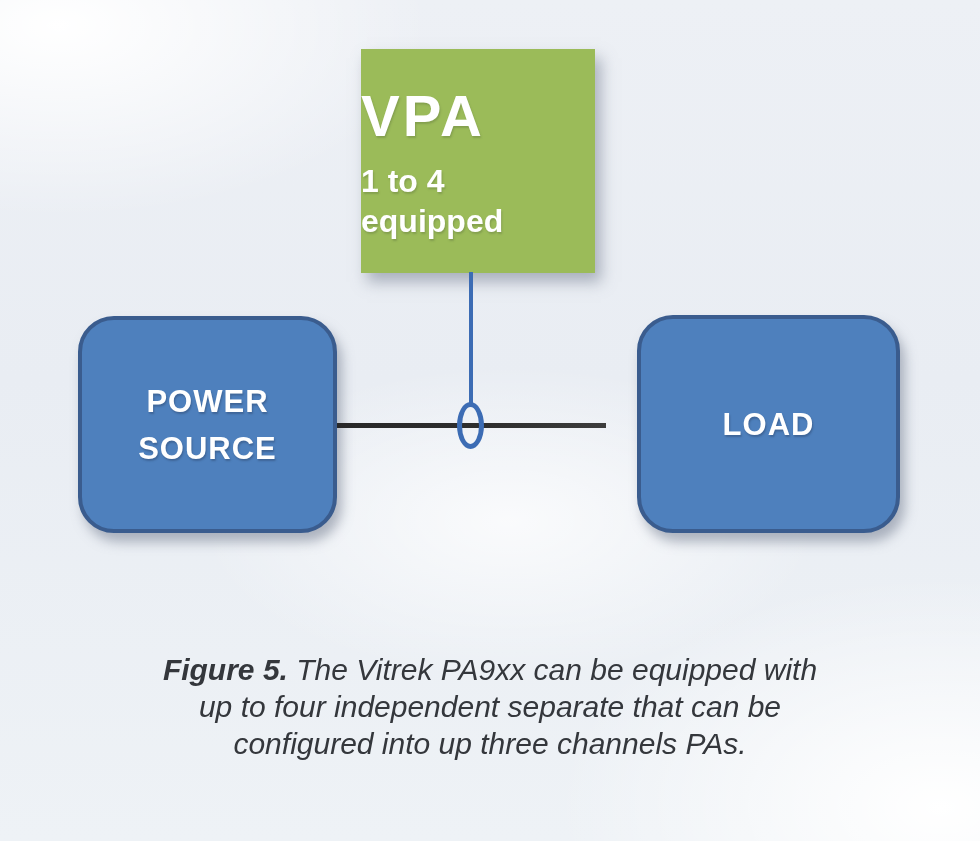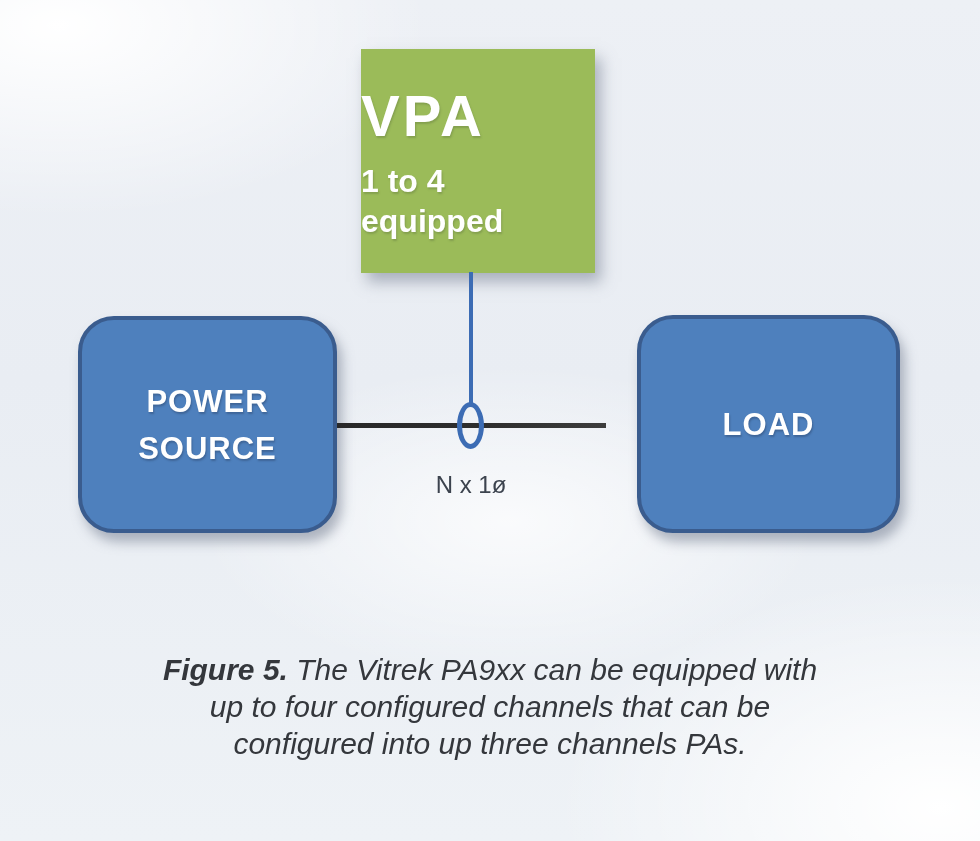--- a/index.html
+++ b/index.html
@@ -109,22 +109,21 @@
   <div class="blue-box power-box">
     <div class="box-line">POWER</div>
     <div class="box-line">SOURCE</div>
   </div>
 
   <div class="blue-box load-box">
     <div class="box-line">LOAD</div>
   </div>
 
   <div class="wire-labels">
-    <div>N x 1ø</div>
   </div>
 
   <div class="caption">
     <div><span class="caption-label">Figure 5.</span><span> The Vitrek PA9xx can be equipped with</span></div>
-    <div>up to four configured channels that can be</div>
+    <div>up to four independent separate that can be</div>
     <div>configured into up three channels PAs.</div>
   </div>
 
 </div>
 
 </body></html>

